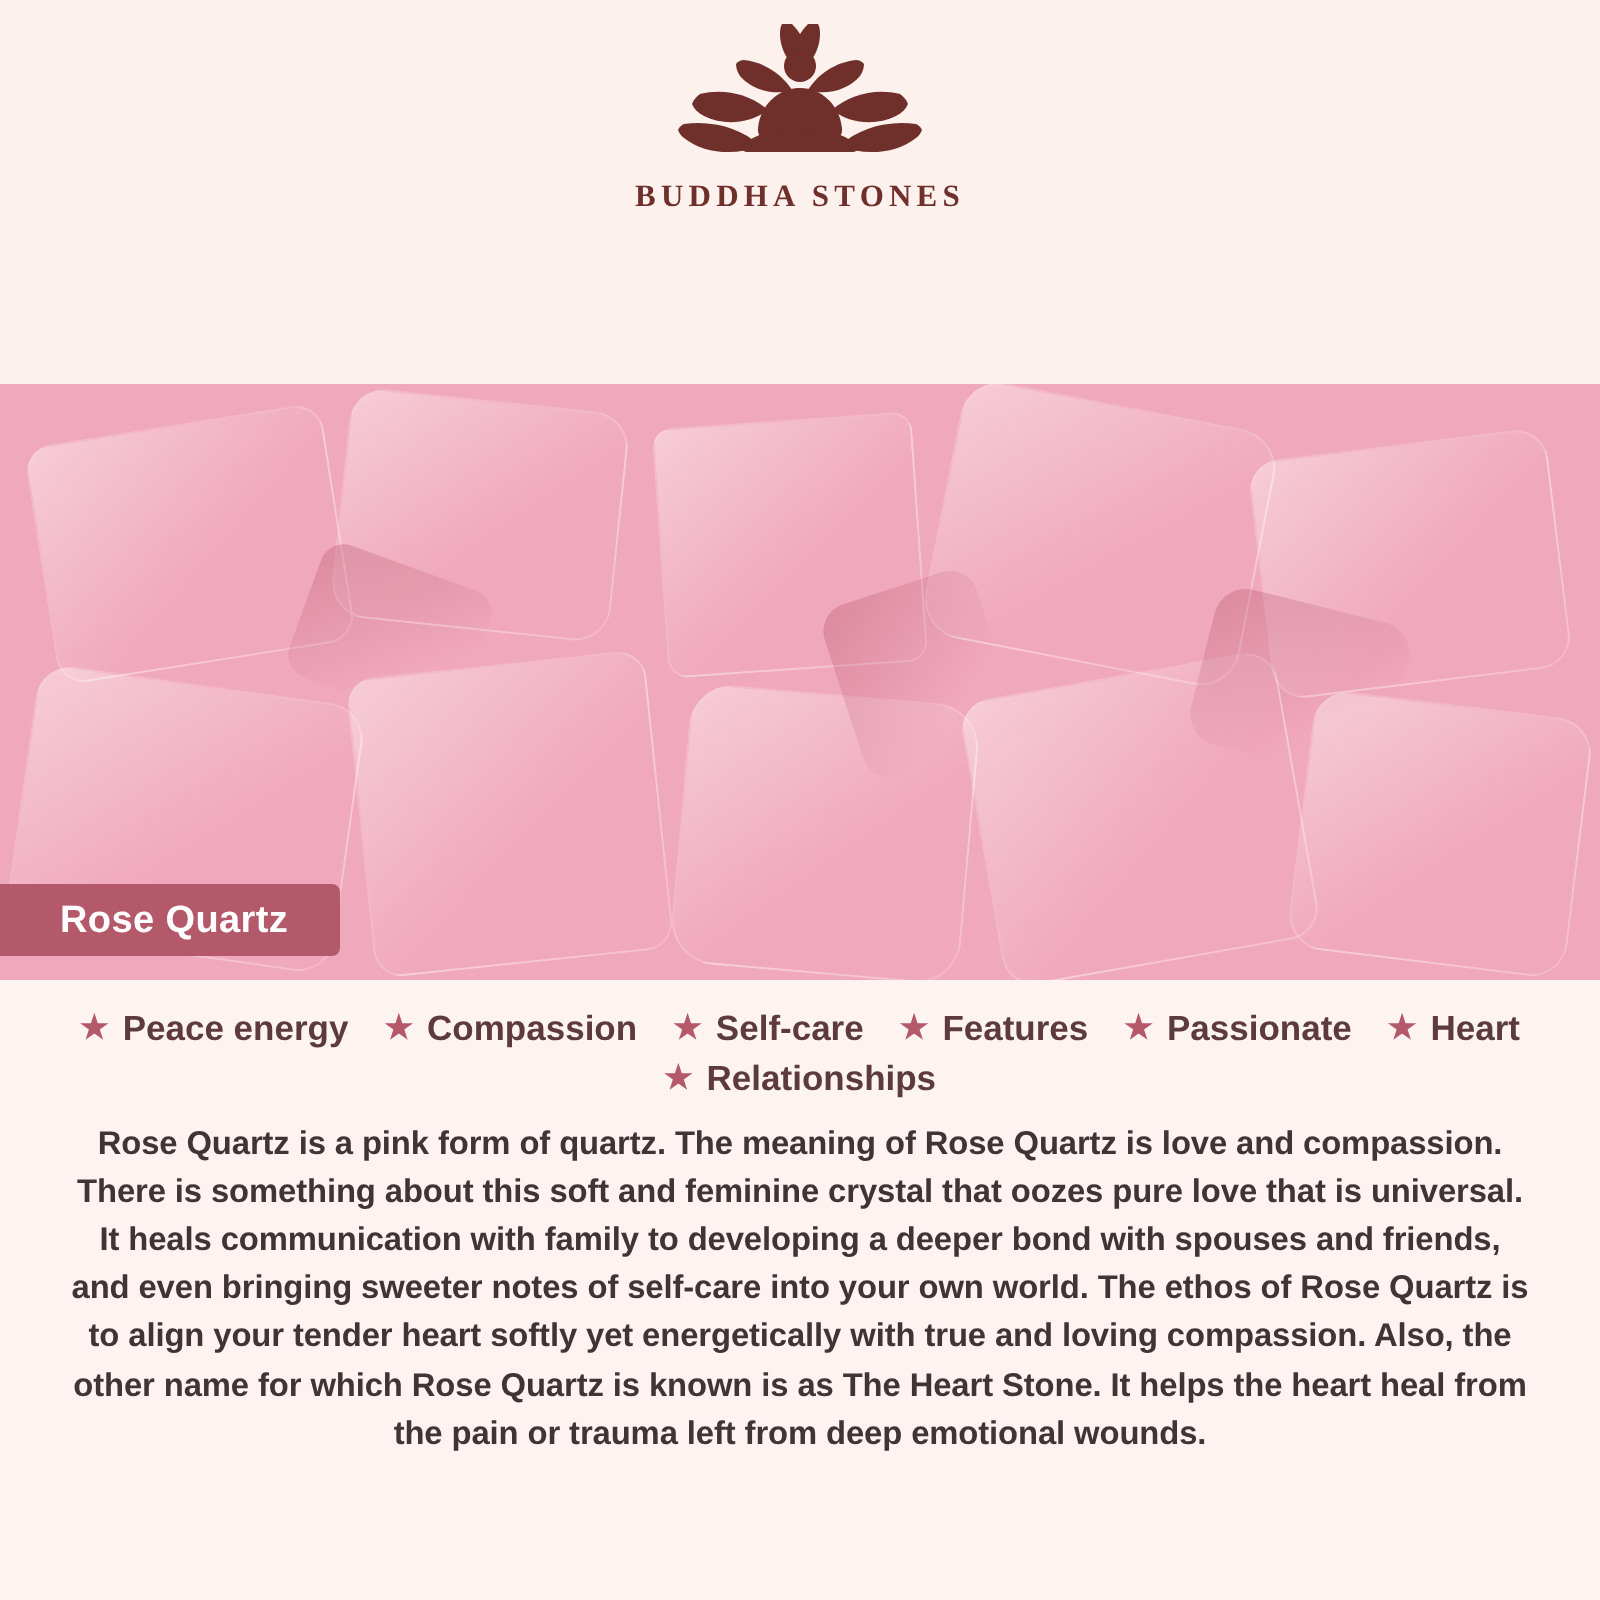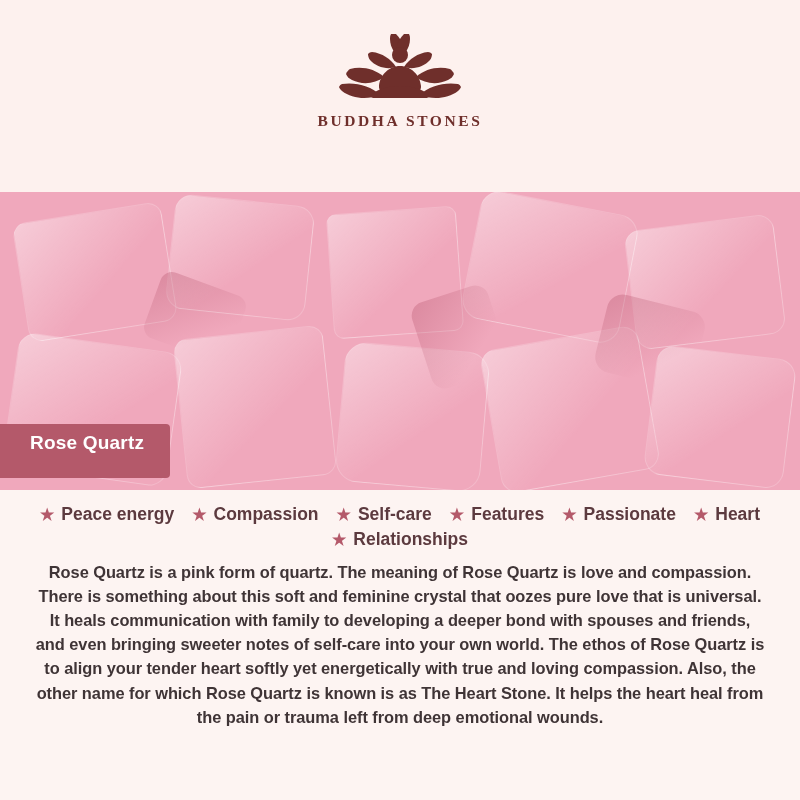--- a/index.html
+++ b/index.html
@@ -28,21 +28,20 @@
     right: 0;
     border-top: 34px solid #b4596a;
     border-left: 34px solid transparent;
   }
 
   
   .header {
     position: relative;
     height: 192px;
     background: #fdf1ee;
-    padding-top: 22px;
     text-align: center;
   }
   .brand {
     display: flex;
     flex-direction: column;
     align-items: center;
     gap: 4px;
   }
   .logo-svg { display: block; }
   .brand-name {
@@ -102,21 +101,21 @@
     position: absolute;
     background: linear-gradient(140deg, rgba(180,80,105,.35), rgba(180,80,105,0) 70%);
   }
   .caption {
     position: absolute;
     left: 0; bottom: 12px;
     background: #b4596a;
     color: #ffffff;
     font-size: 19px;
     font-weight: 700;
-    padding: 8px 26px 24px 30px;
+    padding: 8px 26px 6px 30px;
     border-radius: 0 4px 4px 0;
     letter-spacing: .2px;
   }
 
   
   .content {
     padding: 14px 34px 0 34px;
     background: #fdf4f2;
     height: 310px;
   }

